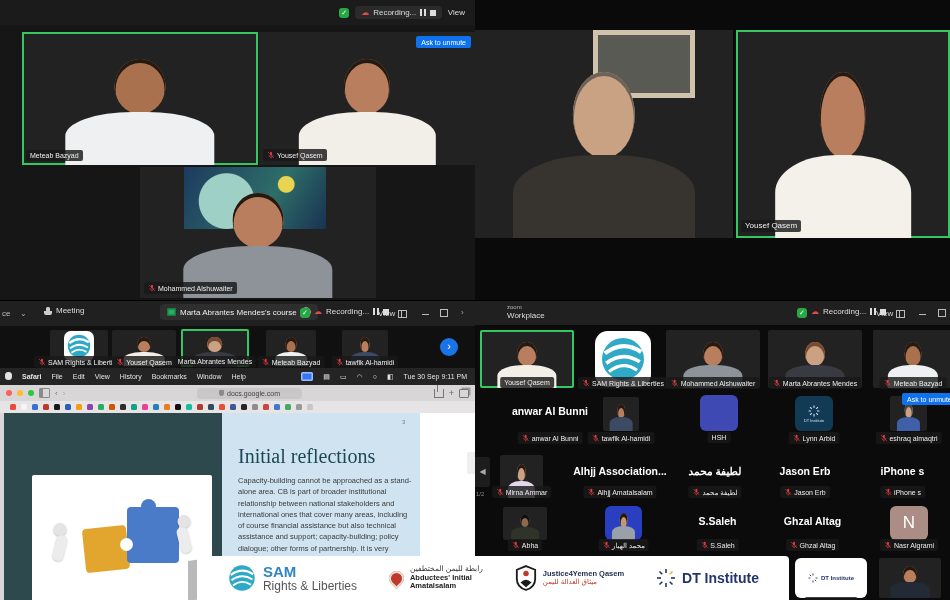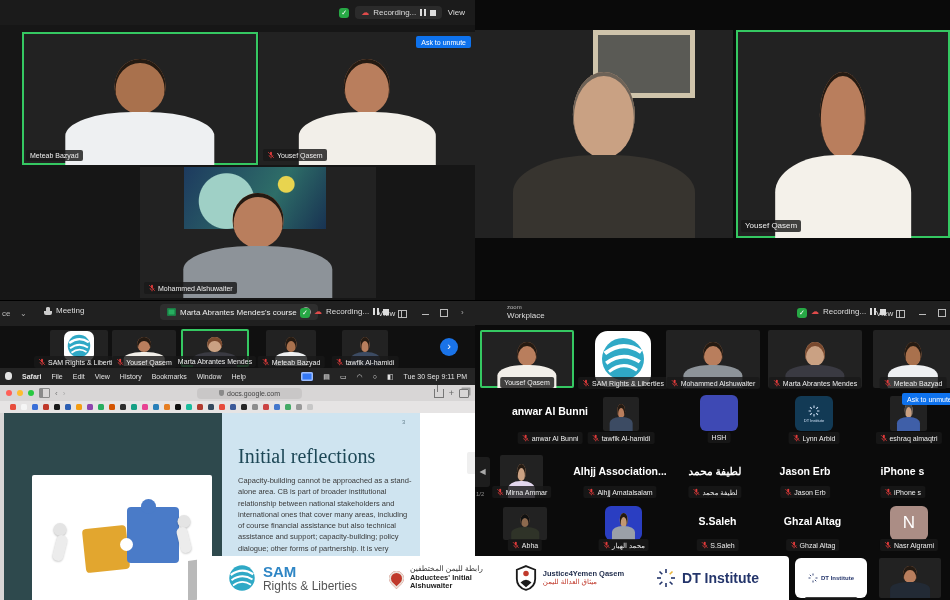--- a/index.html
+++ b/index.html
@@ -677,21 +677,21 @@
     <span style="line-height:1.05;">
       <span style="display:block;font-size:15px;font-weight:bold;color:#2f86c5;">SAM</span>
       <span style="display:block;font-size:12px;color:#555;">Rights &amp; Liberties</span>
     </span>
   </div>
   <div style="display:flex;align-items:center;gap:6px;">
     <i style="display:block;width:15px;height:15px;background:#c0392b;border-radius:50% 50% 50% 0;transform:rotate(-45deg);box-shadow:inset 0 0 0 2px #e9e2da;"></i>
     <span style="line-height:1.15;">
       <span style="display:block;font-size:7.5px;color:#333;text-align:right;">رابطة لليمن المختطفين</span>
       <span style="display:block;font-size:7.5px;font-weight:bold;color:#222;">Abductees' Initial</span>
-      <span style="display:block;font-size:7.5px;font-weight:bold;color:#222;">Alshuwaiter</span>
+      <span style="display:block;font-size:7.5px;font-weight:bold;color:#222;">Amatalsalam</span>
     </span>
   </div>
   <div style="display:flex;align-items:center;gap:6px;">
     <svg width="22" height="26" viewBox="0 0 24 28">
         <path d="M12 1 22 5 22 15 Q22 24 12 27 Q2 24 2 15 L2 5 Z" fill="#fff" stroke="#1b1b1b" stroke-width="2"></path>
         <circle cx="12" cy="9" r="3" fill="#c0392b"></circle>
         <path d="M6 19 Q12 13 18 19 L12 24 Z" fill="#1b1b1b"></path>
       </svg>
     <span style="line-height:1.15;">
       <span style="display:block;font-size:7.5px;font-weight:bold;color:#1d2a4a;">Justice4Yemen Qasem</span>

